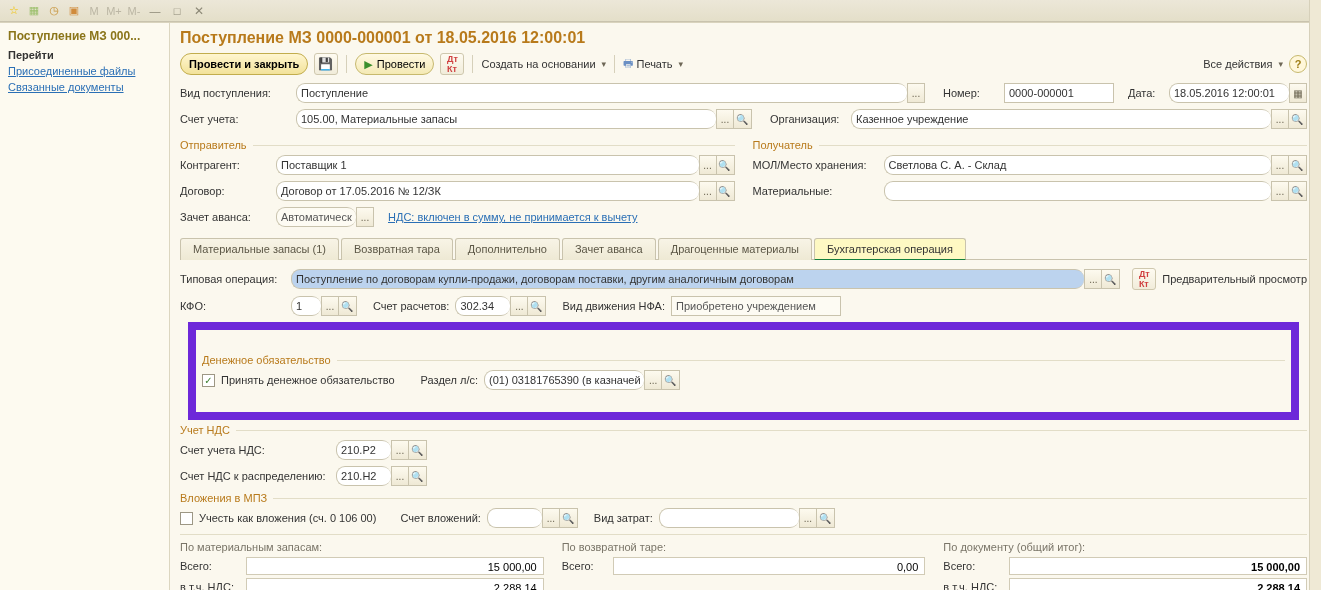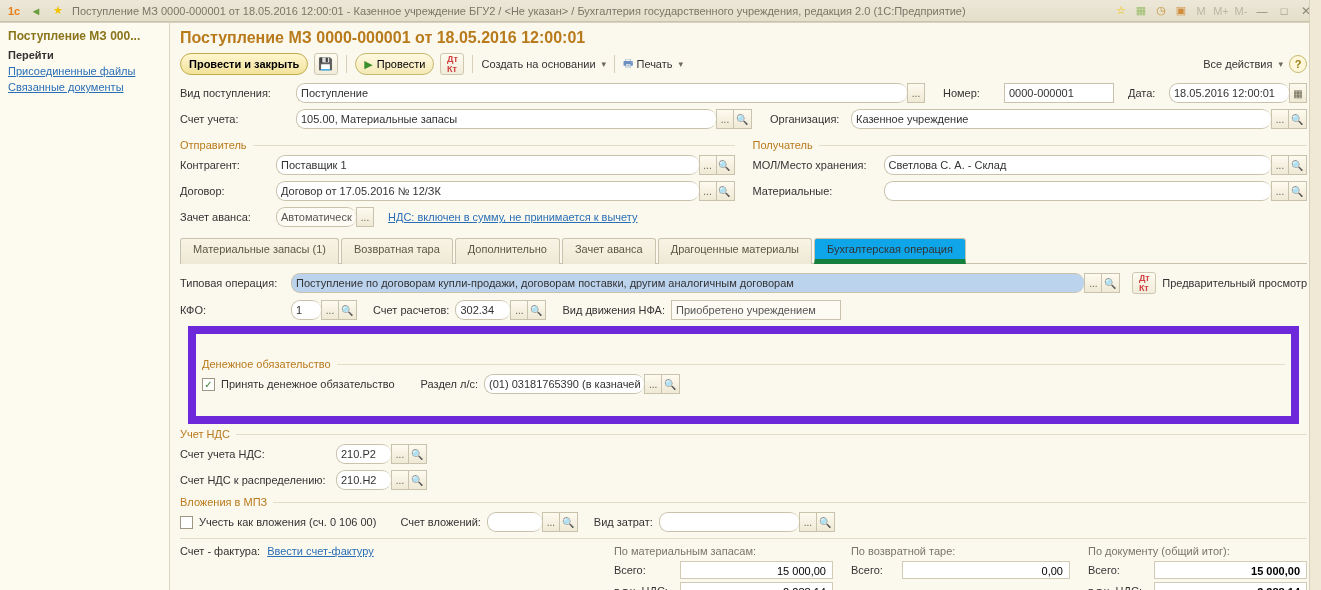--- a/index.html
+++ b/index.html
@@ -156,22 +156,22 @@
     background:linear-gradient(#f8f4e6,#eee9d4);
     margin-right:2px;
     border-radius:3px 3px 0 0;
     font-size:11px;
     cursor:pointer;
     position:relative;
     top:1px;
     color:#5c5746;
   }
   .tab.active {
-    background:#0ea5e9;
-    border-bottom:5px solid #15803d;
+    background:#fef9c3;
+    border-bottom:1px solid #15803d;
     color:#333;
   }
 
   .tab-body {
     padding-top:8px;
   }
 
   .hl-red {
     border:8px solid #6d28d9;
     padding:20px 6px;
@@ -207,26 +207,20 @@
   .scrollbar-v {
     position:absolute; right:0; top:0; bottom:0; width:12px;
     background:#efe9d5; border-left:1px solid #d6d0ba;
   }
   .hl-sel { background:#bcd3ee; }
 </style>
 </head>
 <body>
 
 <div class="titlebar">
-  <div class="tb-left">
-    <span class="tb-ico" style="color:#e87f1a;font-weight:bold">1c</span>
-    <span class="tb-ico" style="color:#6a9e3e">◄</span>
-    <span class="tb-ico tb-star">★</span>
-    <span class="tb-title">Поступление МЗ 0000-000001 от 18.05.2016 12:00:01 - Казенное учреждение БГУ2 / &lt;Не указан&gt; / Бухгалтерия государственного учреждения, редакция 2.0  (1С:Предприятие)</span>
-  </div>
   <div class="tb-right">
     <span class="tb-ico tb-star">☆</span>
     <span class="tb-ico" style="color:#9bbf6b">▦</span>
     <span class="tb-ico" style="color:#c7953d">◷</span>
     <span class="tb-ico" style="color:#d08b3b">▣</span>
     <span class="tb-ico tb-dim">M</span>
     <span class="tb-ico tb-dim">M+</span>
     <span class="tb-ico tb-dim">M-</span>
     <span class="winbtn">—</span>
     <span class="winbtn">□</span>
@@ -448,24 +442,20 @@
         <span class="lbl" style="margin-left:10px">Вид затрат:</span>
         <div class="pickgrp">
           <input class="inp" style="width: 140px;" value="">
           <span class="pick">...</span>
           <span class="pick">🔍</span>
         </div>
       </div>
     </div>
 
     <div style="display:flex; gap:18px; align-items:flex-start; border-top:1px solid #e2ddc7; padding-top:6px; margin-top:4px;">
-      <div style="flex:1.2">
-        <span class="lbl">Счет - фактура:</span>
-        <a class="bluelink" style="margin-left:4px">Ввести счет-фактуру</a>
-      </div>
       <div style="flex:2">
         <div class="totals" style="border:none;padding:0;margin:0">
           <div class="tcol">
             <div class="tlabel">По материальным запасам:</div>
             <div class="trow">
                 <span class="lbl" style="width:60px">Всего:</span>
                 <div class="tval">15 000,00</div>
               </div>
             <div class="trow">
                 <span class="lbl" style="width:60px">в т.ч. НДС:</span>

